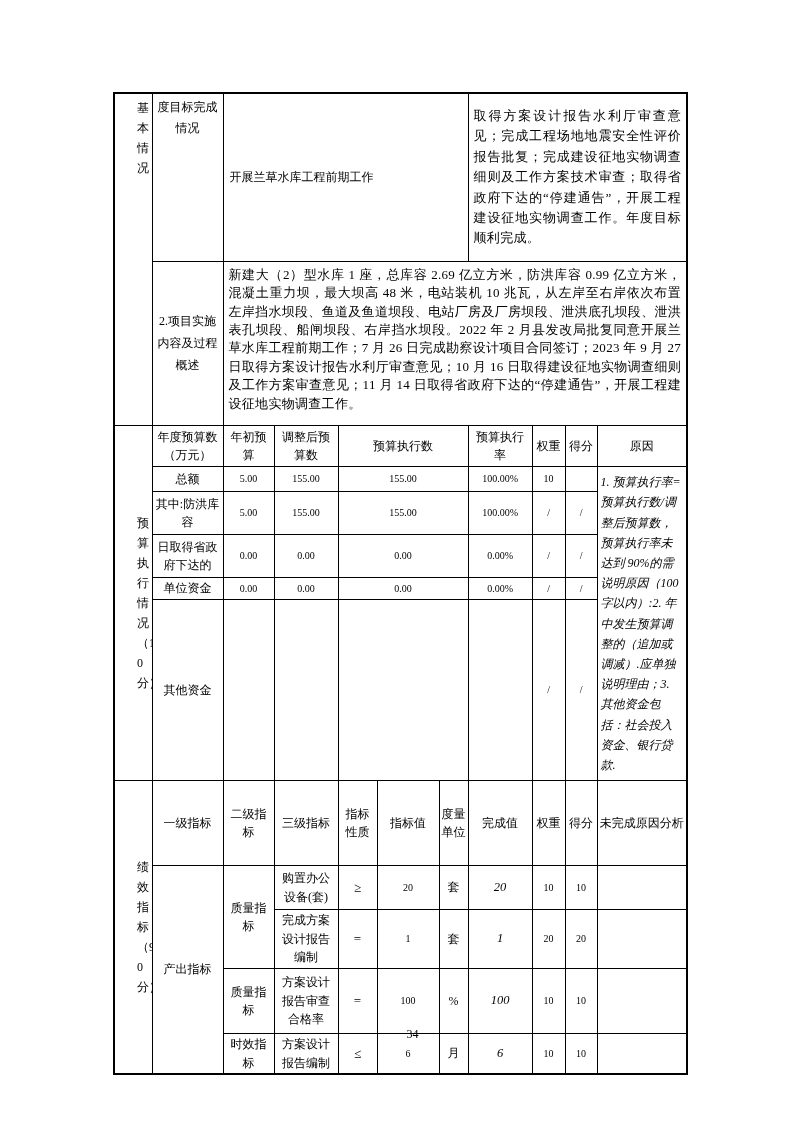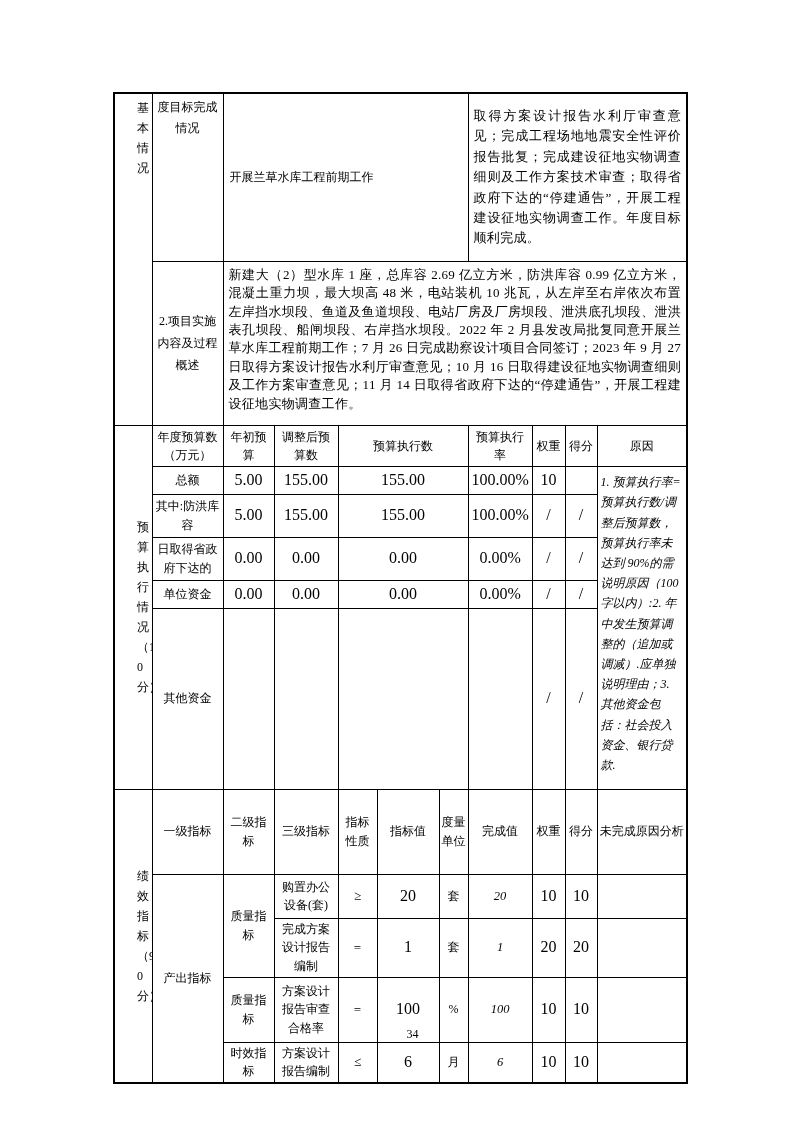--- a/index.html
+++ b/index.html
@@ -29,21 +29,21 @@
   td.para{
     text-align:justify;vertical-align:top;padding:12px 5px;
     font-size:13px;letter-spacing:0.3px;
   }
   td.p1{line-height:20.4px;}
   td.p2{line-height:18.4px;padding-top:4px;}
   td.reason{
     text-align:left;vertical-align:top;padding:5px 3px;
     font-style:italic;font-size:12px;line-height:20.2px;margin-left:17px;
   }
-  td.num{font-size:16px;}
+  td.num{font-size:10px;}
   td.actual{font-style:italic;font-size:12.5px;}
   td.sym{font-size:13px;}
   .pageno{
     position:absolute;left:0;top:1027px;width:793px;
     text-align:center;font-size:12px;margin-left:16px;
   }
 </style>
 </head>
 <body>
 

